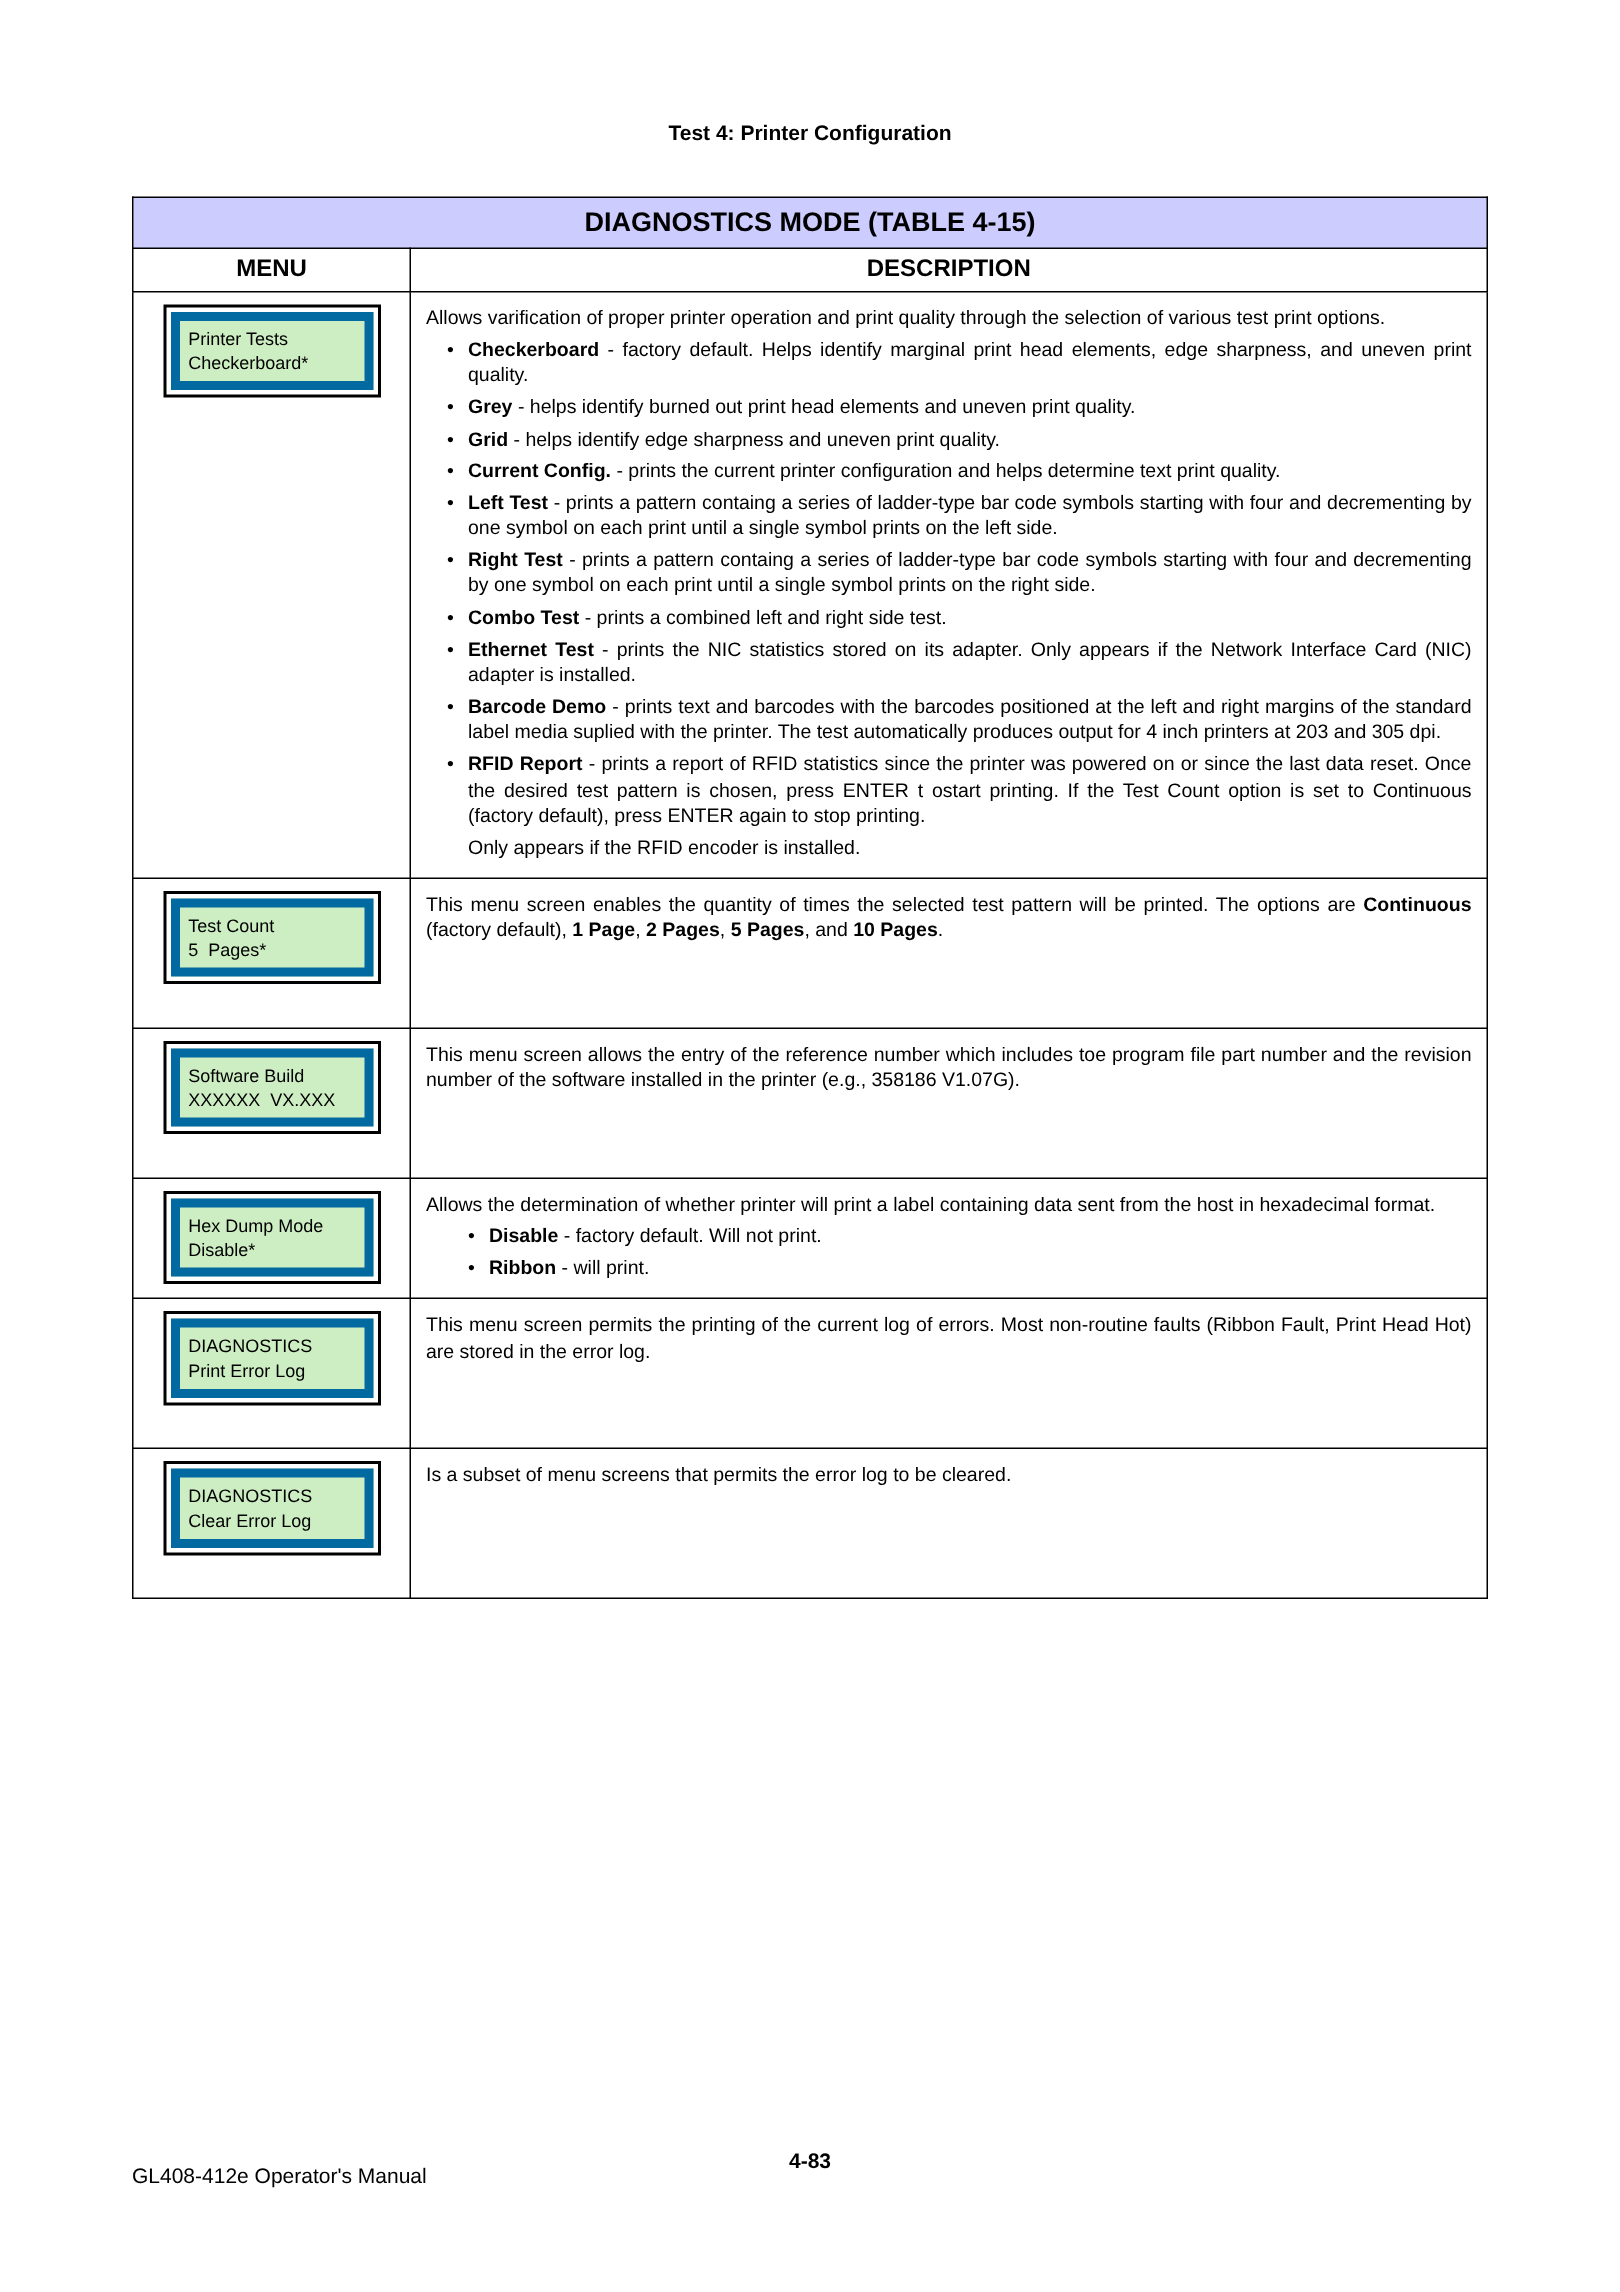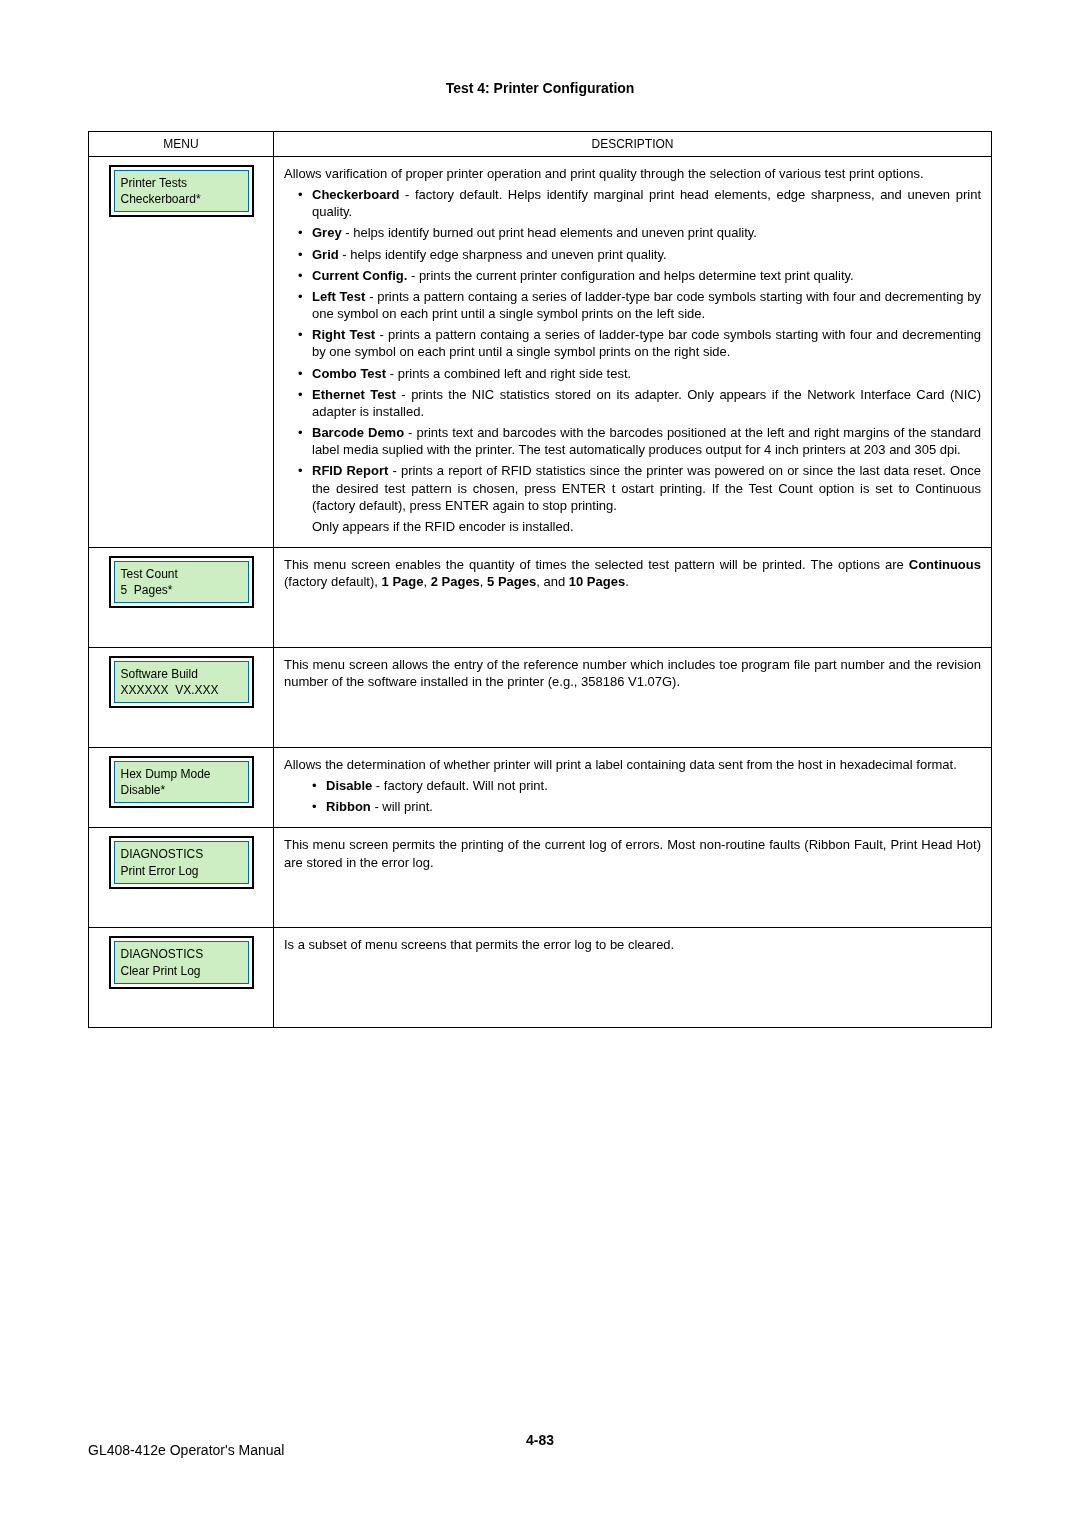--- a/index.html
+++ b/index.html
@@ -27,23 +27,23 @@
       vertical-align: top;
     }
     .title-row th {
       background: #ccccff;
       font-weight: bold;
       text-align: center;
       font-size: 18px;
       padding: 6px;
     }
     .header-row th {
-      font-weight: normal;
+      font-weight: bold;
       text-align: center;
-      font-size: 12px;
+      font-size: 16px;
       padding: 5px;
     }
     col.menu-col { width: 185px; }
     td.menu-cell {
       padding: 8px;
       vertical-align: middle;
     }
     td.desc-cell {
       padding: 8px 10px;
       font-size: 13px;
@@ -67,21 +67,21 @@
     td.desc-cell ul.nested li { padding-left: 42px; }
     td.desc-cell ul.nested li::before { left: 28px; }
     .lcd {
       border: 2.5px solid #000;
       padding: 3px;
       width: 145px;
       margin: 0 auto;
       background: #fff;
     }
     .lcd-inner {
-      border: 1px solid #0369a1;
+      border: 6px solid #0369a1;
       background: #cdeec2;
       padding: 4px 6px;
       font-size: 12px;
       line-height: 1.35;
       color: #000;
       min-height: 36px;
     }
     .lcd-inner div { white-space: pre; }
     .footer {
       position: absolute;
@@ -103,20 +103,23 @@
 <body>
 
 <div class="unit-header">Test 4:  Printer Configuration</div>
 
 <table class="main">
   <colgroup>
     <col class="menu-col">
       <col>
   </colgroup>
   <tbody>
+      <tr class="title-row">
+    <th colspan="2">DIAGNOSTICS MODE (TABLE 4-15)</th>
+  </tr>
   <tr class="header-row">
     <th>MENU</th>
     <th>DESCRIPTION</th>
   </tr>
 
   <tr>
     <td class="menu-cell">
       <div class="lcd">
         <div class="lcd-inner">
           <div>Printer Tests</div>
@@ -202,21 +205,21 @@
     <td class="desc-cell">
       <p>This menu screen permits the printing of the current log of errors. Most non-routine faults (Ribbon Fault, Print Head Hot) are stored in the error log.</p>
     </td>
   </tr>
 
   <tr>
     <td class="menu-cell" style="height:100px;">
       <div class="lcd">
         <div class="lcd-inner">
           <div>DIAGNOSTICS</div>
-          <div>Clear Print Log</div>
+          <div>Clear Error Log</div>
         </div>
       </div>
     </td>
     <td class="desc-cell">
       <p>Is a subset of menu screens that permits the error log to be cleared.</p>
     </td>
   </tr>
 </tbody>
   </table>
 

